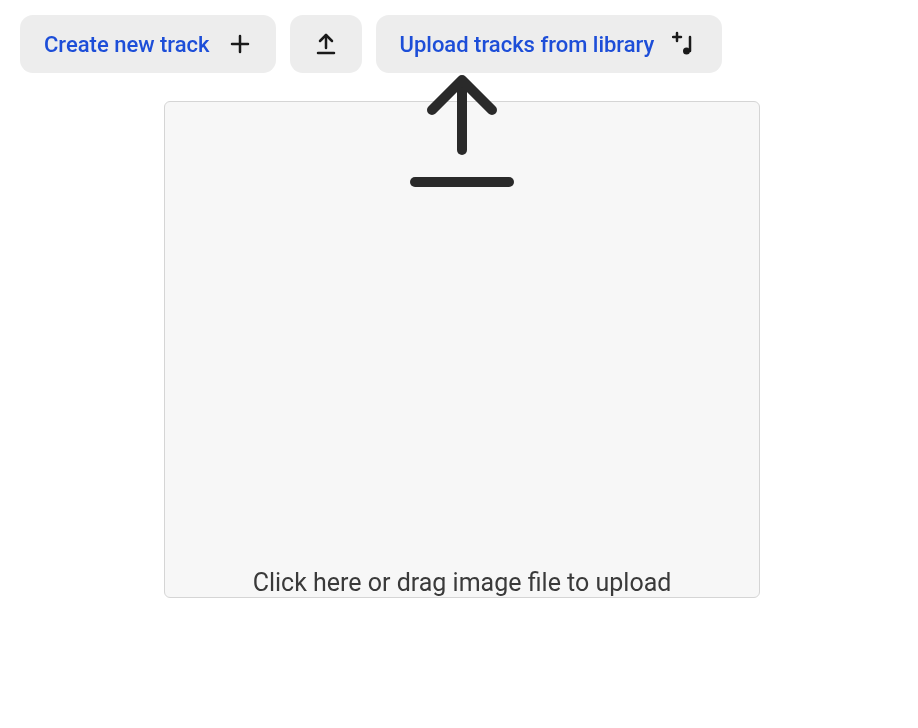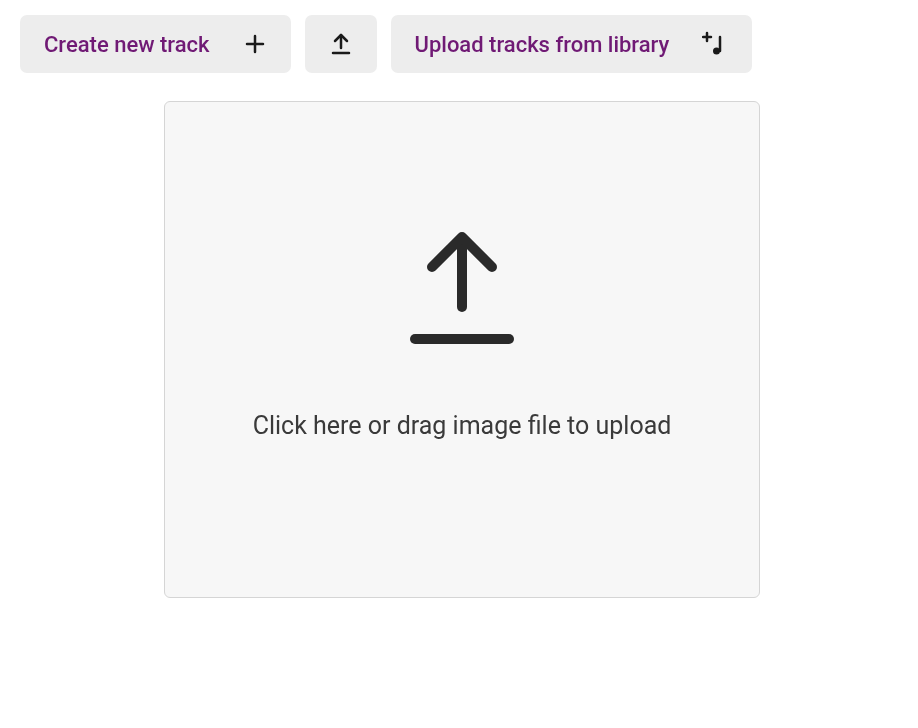--- a/index.html
+++ b/index.html
@@ -18,49 +18,49 @@
     
     .button-row {
       display: flex;
       gap: 14px;
       margin-bottom: 28px;
     }
     
     .action-button {
       display: flex;
       align-items: center;
-      gap: 33px;
+      gap: 18px;
       background: #ededed;
       border: none;
-      border-radius: 7px;
+      border-radius: 13px;
       padding: 16px 24px;
       font-size: 22px;
       font-weight: 500;
-      color: #701a75;
+      color: #1d4ed8;
       cursor: pointer;
       font-family: inherit;
     }
     
     .icon-wrapper {
       display: flex;
       align-items: center;
       justify-content: center;
     }
     
     .dropzone {
       width: 596px;
       height: 497px;
       margin-left: 144px;
       background: #f7f7f7;
       border: 1px solid #d5d5d5;
       border-radius: 6px;
       display: flex;
       flex-direction: column;
       align-items: center;
-      justify-content: center;
+      justify-content: space-between;
       cursor: pointer;
     }
     
     .dropzone-icon {
       margin-bottom: 58px;
       margin-top: -30px;
     }
     
     .dropzone-text {
       font-size: 25px;

